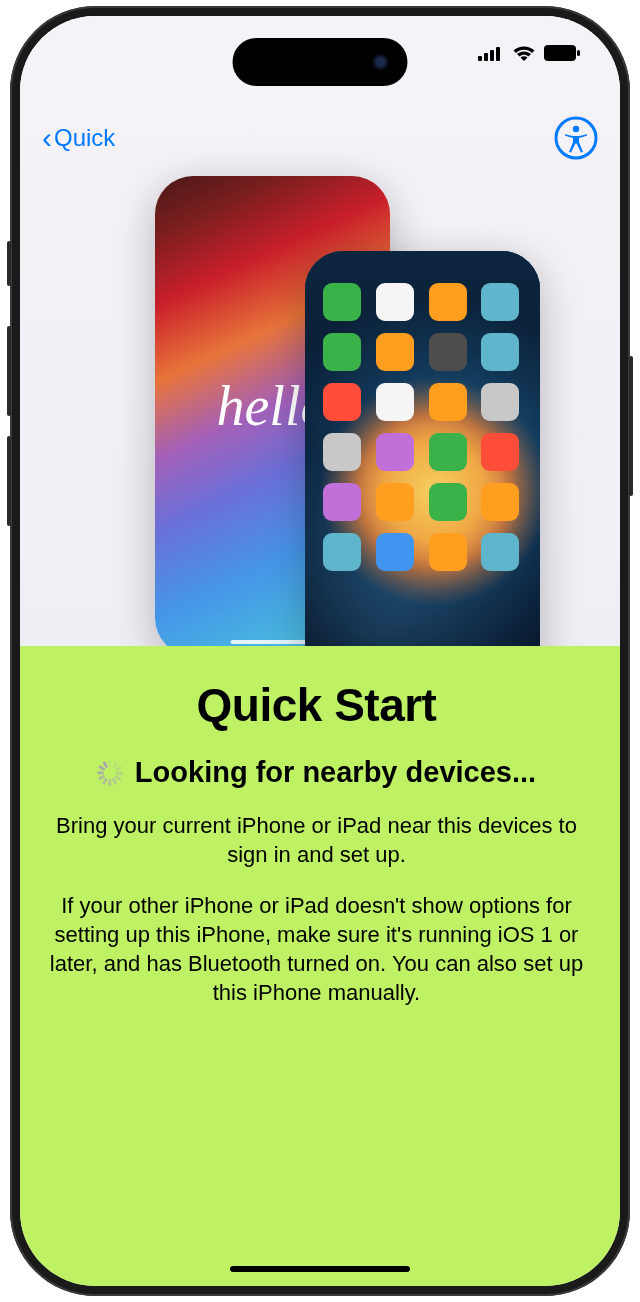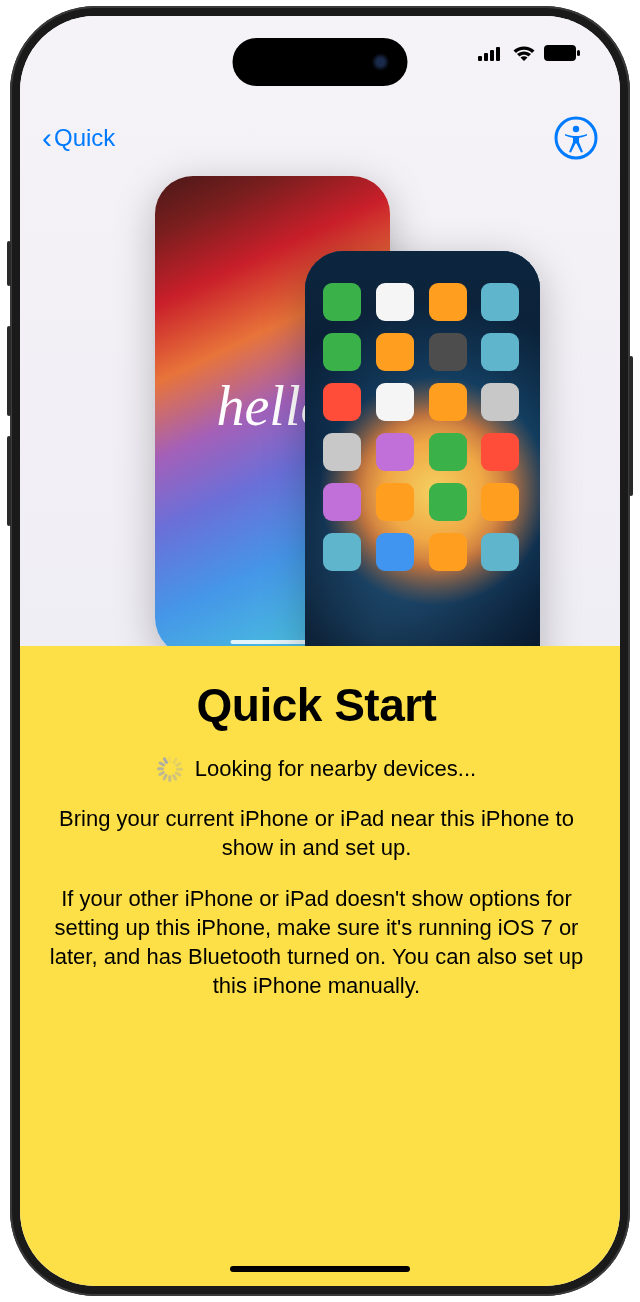--- a/index.html
+++ b/index.html
@@ -180,21 +180,21 @@
       width: 38px;
       height: 38px;
       border-radius: 9px;
     }
     .content-panel {
       position: absolute;
       top: 630px;
       left: 0;
       right: 0;
       bottom: 0;
-      background: #fde047;
+      background: #bef264;
       padding: 32px 30px 32px 23px;
       display: flex;
       flex-direction: column;
     }
     .page-title {
       font-size: 46px;
       font-weight: 700;
       text-align: center;
       color: #000;
       letter-spacing: -0.5px;
@@ -216,23 +216,23 @@
       position: absolute;
       width: 2.5px;
       height: 7px;
       background: #aaa;
       border-radius: 2px;
       left: 50%;
       top: 50%;
       transform-origin: 0 0;
     }
     .status-text {
-      font-size: 22px;
+      font-size: 29px;
       color: #000;
-      font-weight: 400;
+      font-weight: 700;
     }
     .body-text {
       font-size: 22px;
       color: #000;
       text-align: center;
       line-height: 1.32;
       margin-bottom: 22px;
       font-weight: 400;
     }
     .bottom-link {
@@ -355,20 +355,20 @@
             <span style="transform: rotate(180deg) translate(-1.25px, -13px); opacity: 0.63;"></span>
             <span style="transform: rotate(210deg) translate(-1.25px, -13px); opacity: 0.7;"></span>
             <span style="transform: rotate(240deg) translate(-1.25px, -13px); opacity: 0.78;"></span>
             <span style="transform: rotate(270deg) translate(-1.25px, -13px); opacity: 0.85;"></span>
             <span style="transform: rotate(300deg) translate(-1.25px, -13px); opacity: 0.93;"></span>
             <span style="transform: rotate(330deg) translate(-1.25px, -13px); opacity: 1;"></span>
           </div>
         <span class="status-text">Looking for nearby devices...</span>
       </div>
 
-      <p class="body-text">Bring your current iPhone or iPad near this iPhone to show in and set up.</p>
-      <p class="body-text">If your other iPhone or iPad doesn't show options for setting up this iPhone, make sure it's running iOS 7 or later, and has Bluetooth turned on. You can also set up this iPhone manually.</p>
+      <p class="body-text">Bring your current iPhone or iPad near this devices to sign in and set up.</p>
+      <p class="body-text">If your other iPhone or iPad doesn't show options for setting up this iPhone, make sure it's running iOS 1 or later, and has Bluetooth turned on. You can also set up this iPhone manually.</p>
 
     </div>
 
     <div class="home-indicator-main"></div>
   </div>
 </div>
 
 </body></html>

